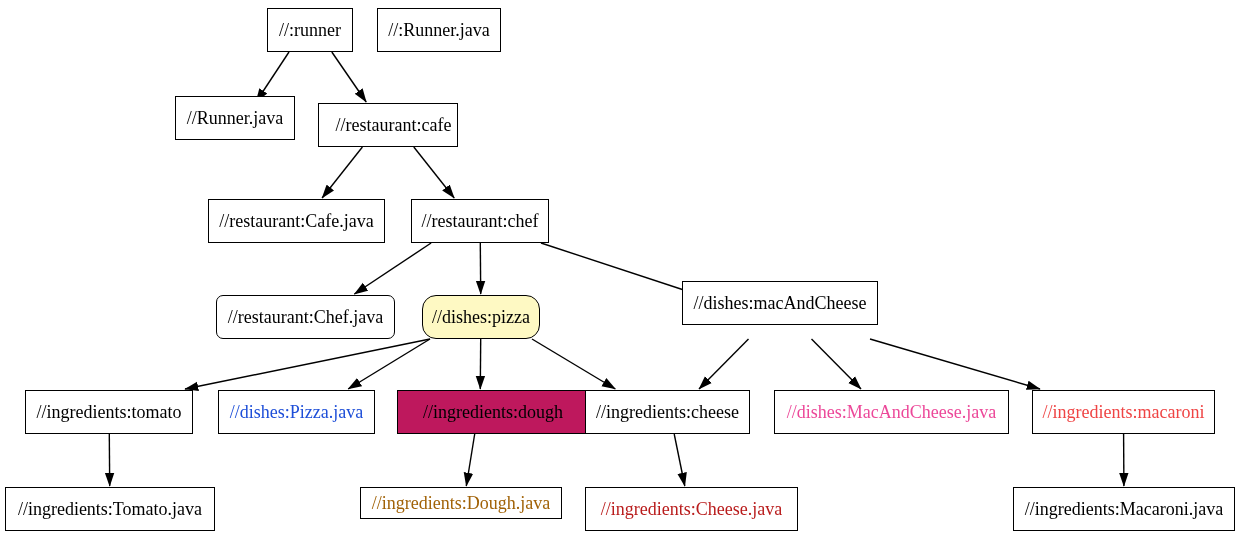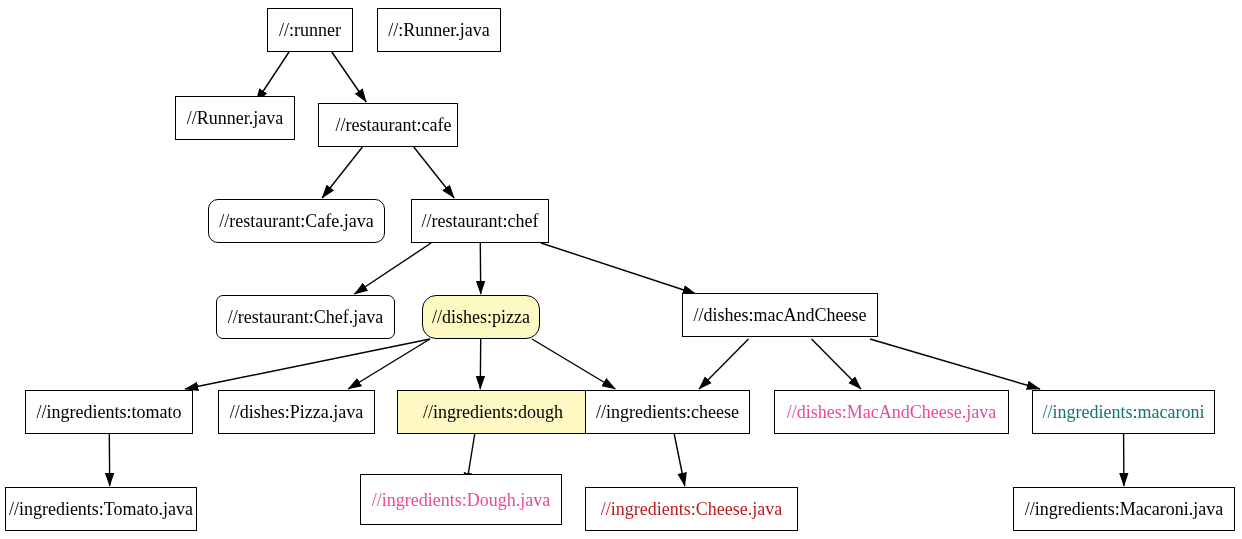--- a/index.html
+++ b/index.html
@@ -69,29 +69,29 @@
         <line x1="474.7" y1="434.0" x2="466.3" y2="486.0" stroke="#000000" marker-end="url(#arrowhead)"></line>
         <line x1="674.2" y1="434.0" x2="684.8" y2="486.0" stroke="#000000" marker-end="url(#arrowhead)"></line>
         <line x1="1123.6" y1="434.0" x2="1123.9" y2="486.0" stroke="#000000" marker-end="url(#arrowhead)"></line>
       </g>
   </svg>
   <div id="node-layer">
       <div class="graph-node" style="left: 267px; top: 8px; width: 86px; height: 44px; background: rgb(255, 255, 255); border-color: rgb(0, 0, 0); color: rgb(0, 0, 0);">//:runner</div>
       <div class="graph-node" style="left: 377px; top: 8px; width: 124px; height: 44px; background: rgb(255, 255, 255); border-color: rgb(0, 0, 0); color: rgb(0, 0, 0);">//:Runner.java</div>
       <div class="graph-node" style="left: 175px; top: 96px; width: 120px; height: 44px; background: rgb(255, 255, 255); border-color: rgb(0, 0, 0); color: rgb(0, 0, 0);">//Runner.java</div>
       <div class="graph-node" style="left: 318px; top: 103px; width: 140px; height: 44px; background: rgb(255, 255, 255); border-color: rgb(0, 0, 0); color: rgb(0, 0, 0); padding-left: 11px;">//restaurant:cafe</div>
-      <div class="graph-node" style="left: 208px; top: 199px; width: 177px; height: 44px; background: rgb(255, 255, 255); border-color: rgb(0, 0, 0); color: rgb(0, 0, 0); border-radius: 10px;">//restaurant:Cafe.java</div>
+      <div class="graph-node" style="left: 208px; top: 199px; width: 177px; height: 44px; background: rgb(255, 255, 255); border-color: rgb(0, 0, 0); color: rgb(0, 0, 0);">//restaurant:Cafe.java</div>
       <div class="graph-node" style="left: 411px; top: 199px; width: 138px; height: 44px; background: rgb(255, 255, 255); border-color: rgb(0, 0, 0); color: rgb(0, 0, 0);">//restaurant:chef</div>
       <div class="graph-node" style="left: 216px; top: 295px; width: 179px; height: 44px; background: rgb(255, 255, 255); border-color: rgb(0, 0, 0); color: rgb(0, 0, 0); border-radius: 7px;">//restaurant:Chef.java</div>
       <div class="graph-node" style="left: 422px; top: 295px; width: 118px; height: 44px; background: #fef9c3; border-color: rgb(0, 0, 0); color: rgb(0, 0, 0); border-radius: 14px;">//dishes:pizza</div>
-      <div class="graph-node" style="left: 682px; top: 293px; width: 196px; height: 44px; background: rgb(255, 255, 255); border-color: rgb(0, 0, 0); color: rgb(0, 0, 0);">//dishes:macAndCheese</div>
+      <div class="graph-node" style="left: 682px; top: 281px; width: 196px; height: 44px; background: rgb(255, 255, 255); border-color: rgb(0, 0, 0); color: rgb(0, 0, 0);">//dishes:macAndCheese</div>
       <div class="graph-node" style="left: 25px; top: 390px; width: 168px; height: 44px; background: rgb(255, 255, 255); border-color: rgb(0, 0, 0); color: rgb(0, 0, 0);">//ingredients:tomato</div>
-      <div class="graph-node" style="left: 218px; top: 390px; width: 157px; height: 44px; background: rgb(255, 255, 255); border-color: rgb(0, 0, 0); color: #000000; text-align: center;">//dishes:Pizza.java</div>
-      <div class="graph-node" style="left: 397px; top: 390px; width: 192px; height: 44px; background: #fef9c3; border-color: rgb(0, 0, 0); color: rgb(0, 0, 0);">//ingredients:dough</div>
+      <div class="graph-node" style="left: 218px; top: 390px; width: 157px; height: 44px; background: rgb(255, 255, 255); border-color: rgb(0, 0, 0); color: #1d4ed8; text-align: center;">//dishes:Pizza.java</div>
+      <div class="graph-node" style="left: 397px; top: 390px; width: 192px; height: 44px; background: #be185d; border-color: rgb(0, 0, 0); color: rgb(0, 0, 0);">//ingredients:dough</div>
       <div class="graph-node" style="left: 585px; top: 390px; width: 165px; height: 44px; background: rgb(255, 255, 255); border-color: rgb(0, 0, 0); color: rgb(0, 0, 0);">//ingredients:cheese</div>
       <div class="graph-node" style="left: 774px; top: 390px; width: 235px; height: 44px; background: rgb(255, 255, 255); border-color: rgb(0, 0, 0); color: #ec4899;">//dishes:MacAndCheese.java</div>
-      <div class="graph-node" style="left: 1032px; top: 390px; width: 183px; height: 44px; background: rgb(255, 255, 255); border-color: rgb(0, 0, 0); color: #0f766e;">//ingredients:macaroni</div>
-      <div class="graph-node" style="left: 5px; top: 487px; width: 192px; height: 44px; background: rgb(255, 255, 255); border-color: rgb(0, 0, 0); color: rgb(0, 0, 0);">//ingredients:Tomato.java</div>
-      <div class="graph-node" style="left: 360px; top: 474px; width: 202px; height: 51px; background: rgb(255, 255, 255); border-color: rgb(0, 0, 0); color: #ec4899;">//ingredients:Dough.java</div>
+      <div class="graph-node" style="left: 1032px; top: 390px; width: 183px; height: 44px; background: rgb(255, 255, 255); border-color: rgb(0, 0, 0); color: #ef4444;">//ingredients:macaroni</div>
+      <div class="graph-node" style="left: 5px; top: 487px; width: 210px; height: 44px; background: rgb(255, 255, 255); border-color: rgb(0, 0, 0); color: rgb(0, 0, 0);">//ingredients:Tomato.java</div>
+      <div class="graph-node" style="left: 360px; top: 487px; width: 202px; height: 32px; background: rgb(255, 255, 255); border-color: rgb(0, 0, 0); color: #a16207;">//ingredients:Dough.java</div>
       <div class="graph-node" style="left: 585px; top: 487px; width: 213px; height: 44px; background: rgb(255, 255, 255); border-color: rgb(0, 0, 0); color: #b91c1c;">//ingredients:Cheese.java</div>
       <div class="graph-node" style="left: 1013px; top: 487px; width: 222px; height: 44px; background: rgb(255, 255, 255); border-color: rgb(0, 0, 0); color: rgb(0, 0, 0);">//ingredients:Macaroni.java</div>
     </div>
 </div>
 
 </body></html>

